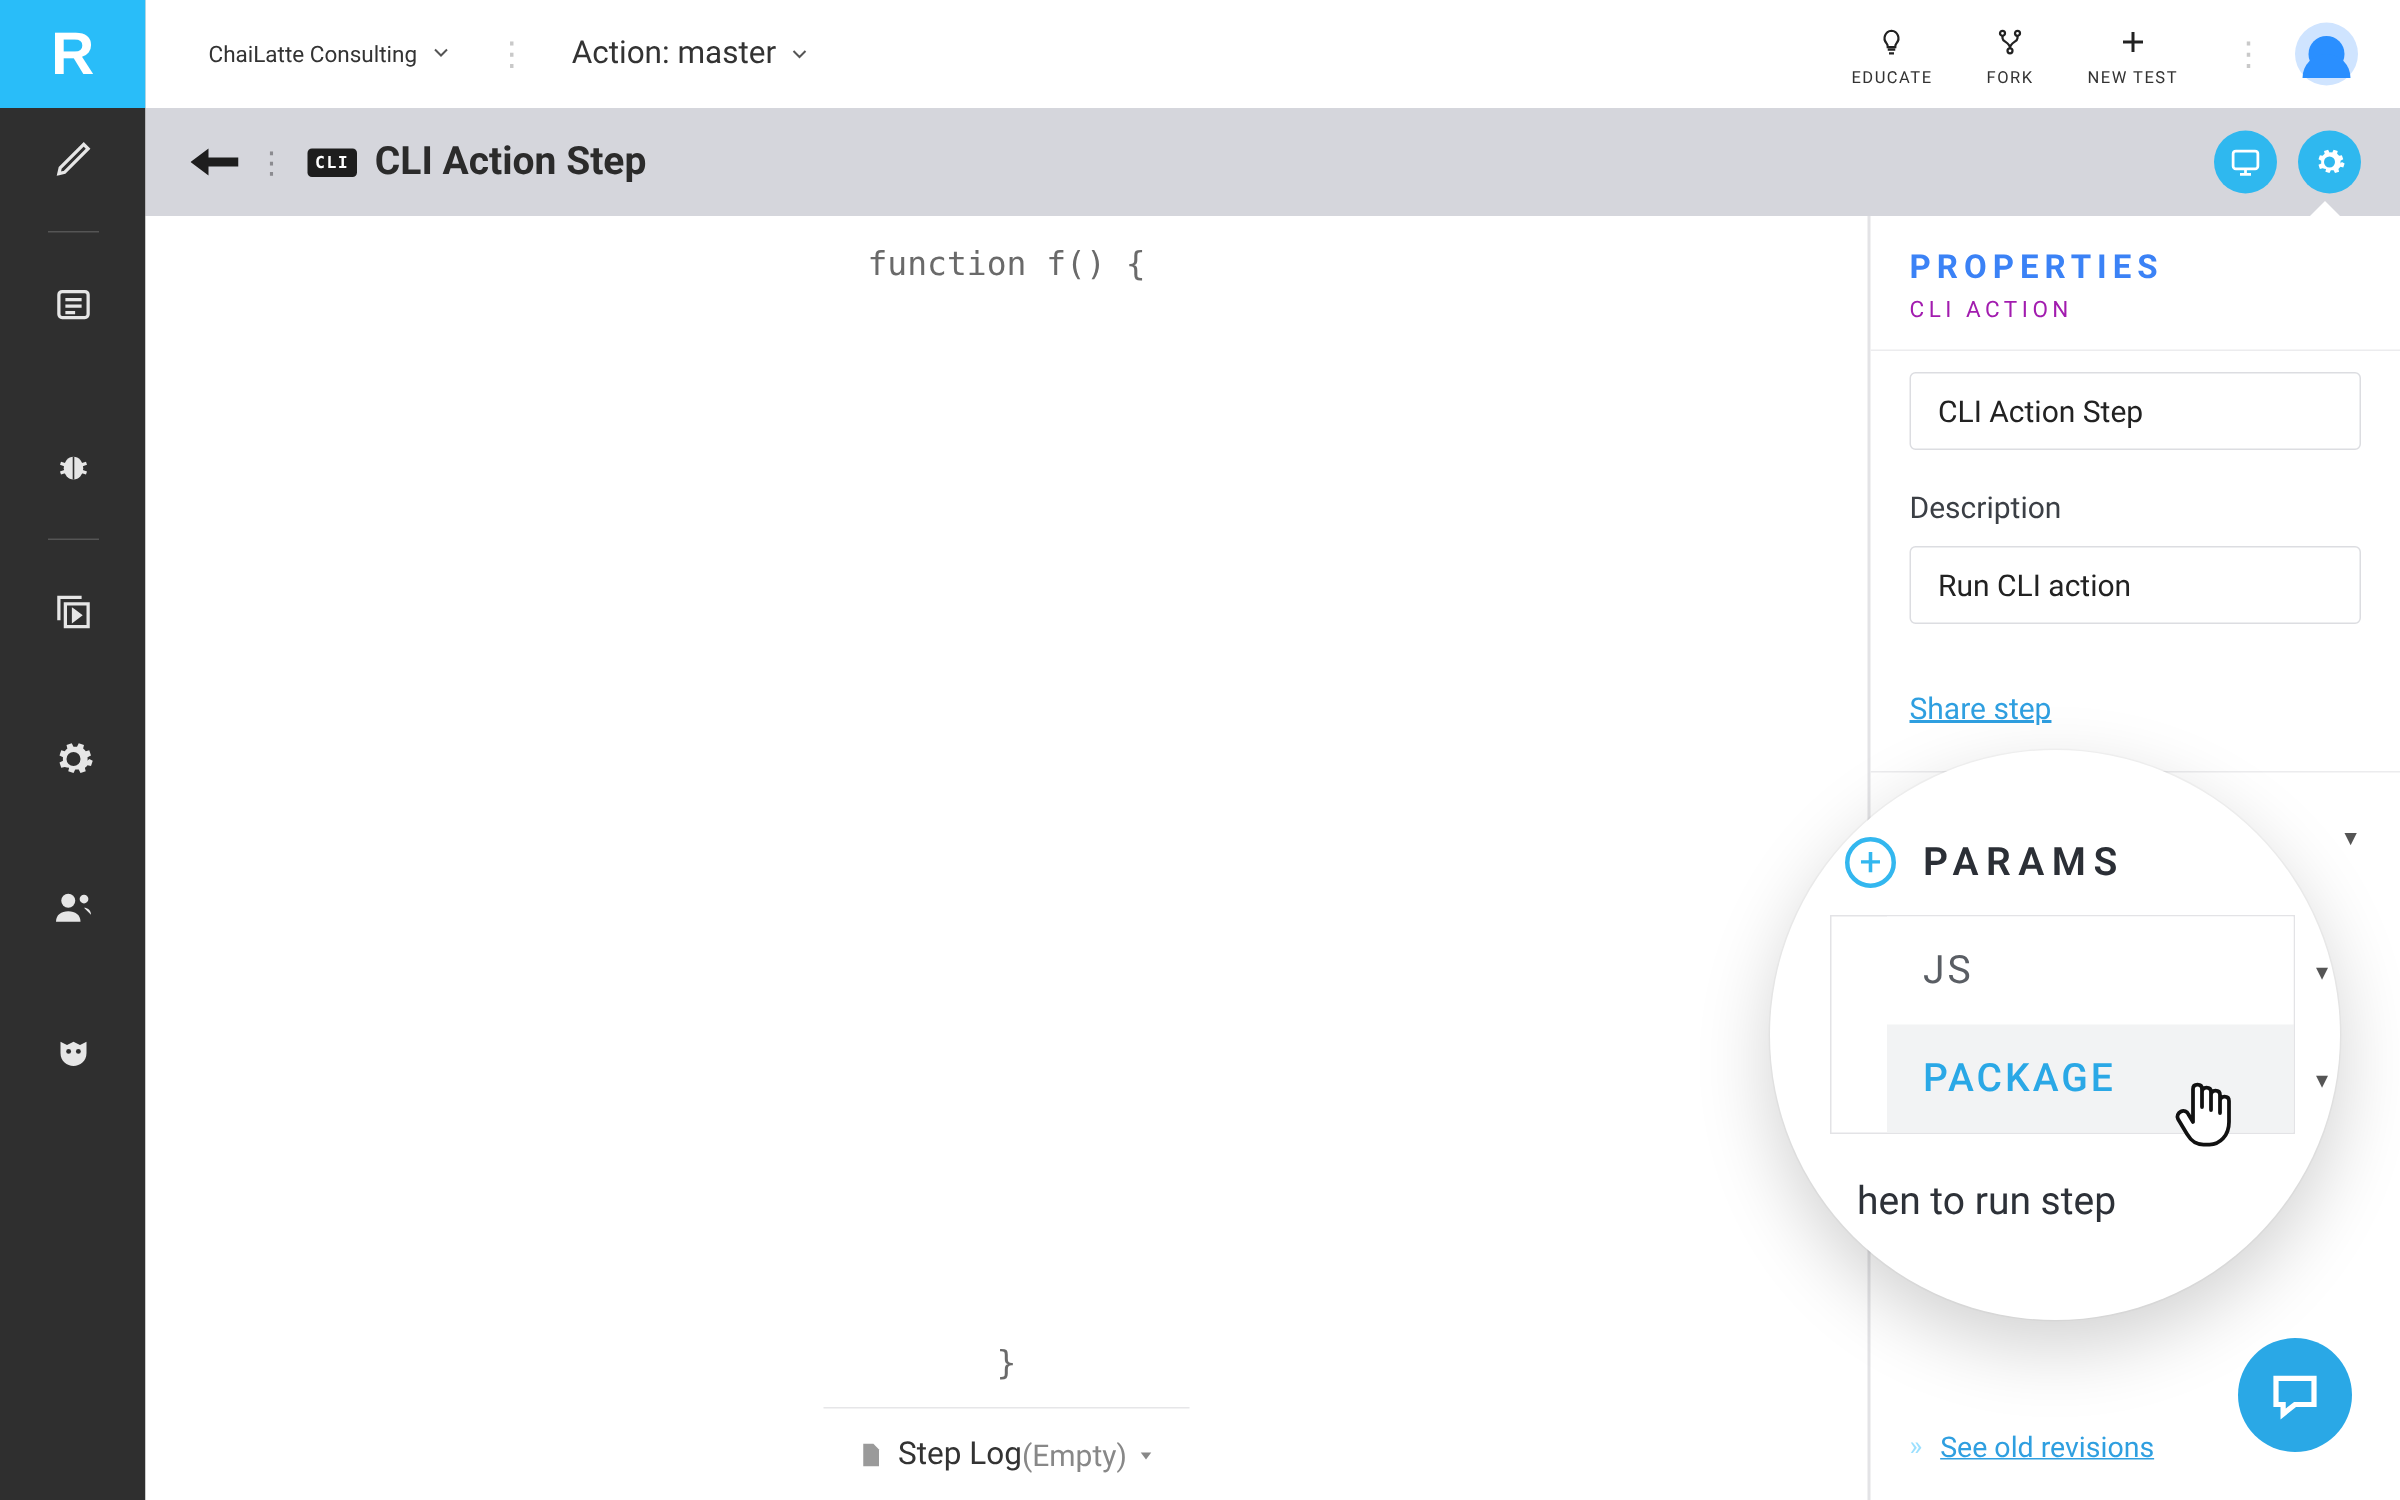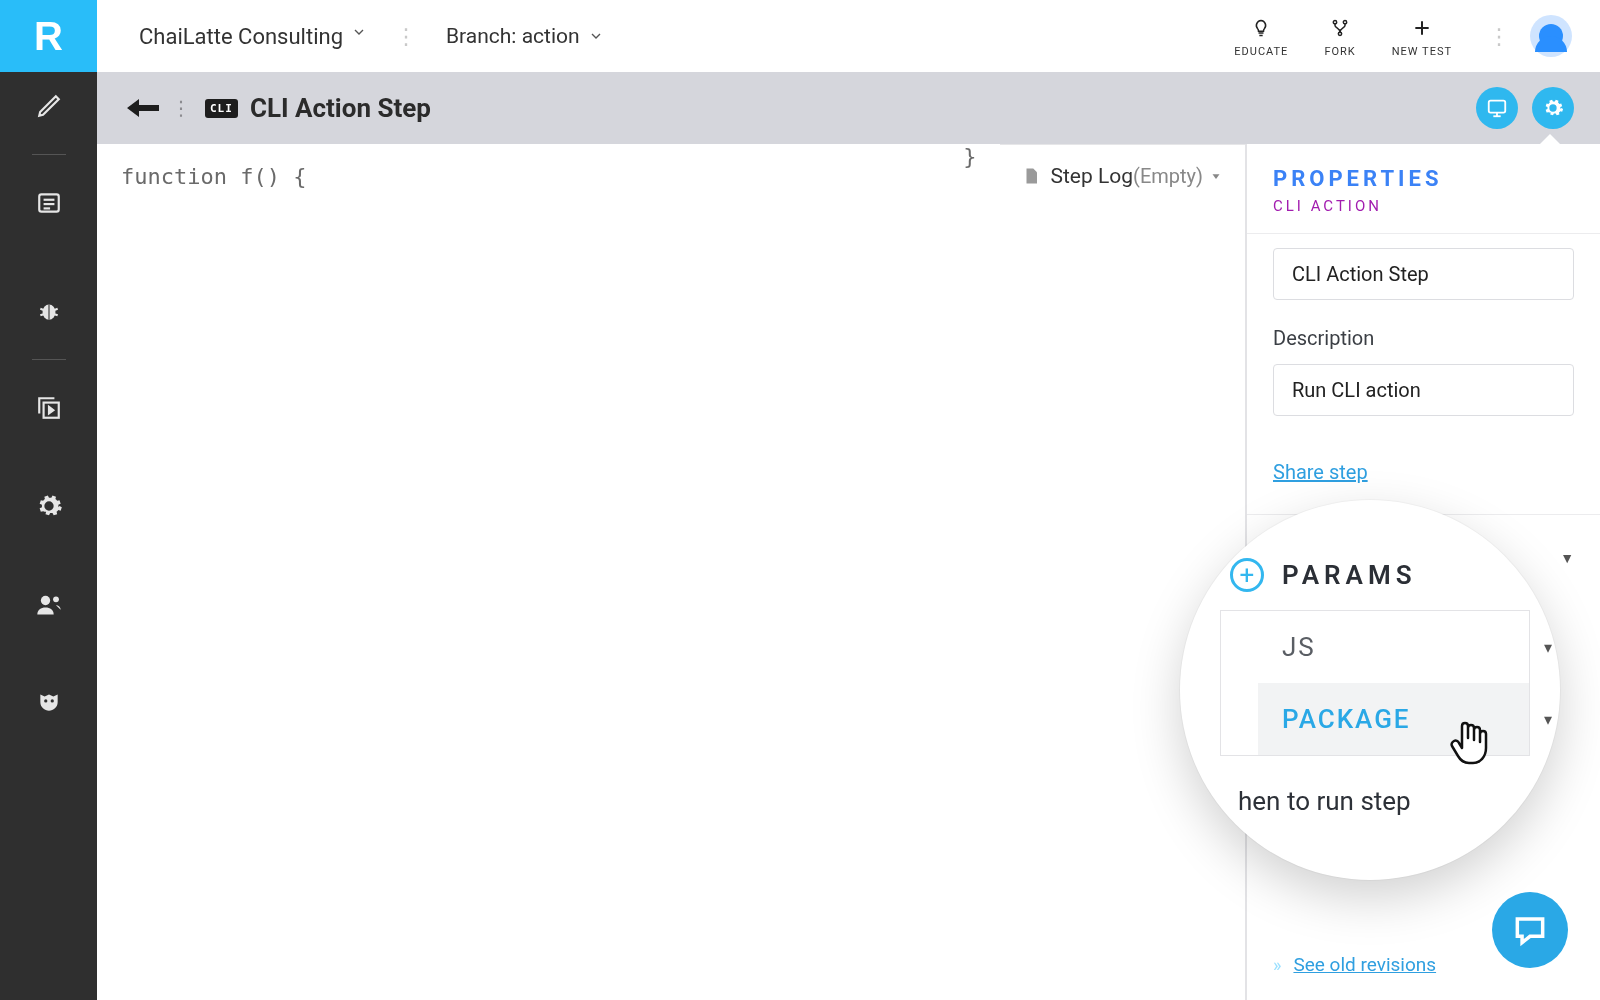--- a/index.html
+++ b/index.html
@@ -1,19 +1,19 @@
 <!DOCTYPE html>
 <html><head>
 <meta charset="utf-8">
 <style>
   * { box-sizing: border-box; margin: 0; padding: 0; }
   html, body { width: 1600px; height: 1000px; font-family: -apple-system, BlinkMacSystemFont, "Segoe UI", Roboto, Helvetica, Arial, sans-serif; color: #222; overflow: hidden; background:#fff; }
   
   .topbar { position: absolute; left: 97px; right: 0; top: 0; height: 72px; display: flex; align-items: center; background: #fff; }
-  .org { margin-left: 42px; font-size: 22px; color:#333; display:flex; align-items:flex-start; cursor:pointer; }
+  .org { margin-left: 42px; font-size: 15px; color:#333; display:flex; align-items:flex-start; cursor:pointer; }
   .chev { margin-left: 8px; }
   .vdots { margin: 0 28px; color:#c9c9c9; font-size:22px; letter-spacing:1px; }
   .branch { font-size:21px; color:#333; display:flex; align-items:center; cursor:pointer; }
   .spacer { flex:1; }
   .toptool { display:flex; flex-direction:column; align-items:center; margin-right:36px; cursor:pointer; color:#222; }
   .toptool .glyph { font-size:22px; height:26px; display:flex; align-items:center; }
   .toptool .lbl { font-size:11px; letter-spacing:1px; margin-top:4px; color:#333; }
   .avatar { width:42px; height:42px; border-radius:50%; background:#cfe4ff; margin-right:28px; display:flex; align-items:center; justify-content:center; cursor:pointer; }
   .avatar-inner { width:24px; height:24px; border-radius:50%; background:#2a8fff; position:relative; }
   .avatar-inner::after { content:""; position:absolute; bottom:-4px; left:-4px; width:32px; height:16px; border-radius:16px 16px 0 0; background:#2a8fff; }
@@ -26,21 +26,21 @@
   
   .subhdr { position:absolute; left:97px; right:0; top:72px; height:72px; background:#d5d6dc; display:flex; align-items:center; padding:0 26px 0 30px; }
   .back { font-size:30px; margin-right:12px; cursor:pointer; color:#222;}
   .vdots3 { color:#8b8b90; font-size:20px; margin-right:14px; }
   .cli-badge { background:#1e1e1e; color:#fff; font-size:11px; font-weight:700; padding:3px 5px; border-radius:3px; letter-spacing:1px; margin-right:12px; font-family:monospace;}
   .step-title { font-size:26px; font-weight:700; color:#2b2b2b; }
   .round-btn { width:42px; height:42px; border-radius:50%; background:#2fb8ef; color:#fff; display:flex; align-items:center; justify-content:center; margin-left:14px; cursor:pointer; font-size:20px;}
   .round-btn.settings { background:#2fb8ef; }
   .pointer-tri { position:absolute; right:38px; top:134px; width:0; height:0; border-left:12px solid transparent; border-right:12px solid transparent; border-bottom:12px solid #fff; z-index:3;}
   
-  .editor { position:absolute; left:97px; top:144px; bottom:0; right:354px; background:#fff; display:flex; flex-direction:row; border-right:1px solid #e3e3e6;}
+  .editor { position:absolute; left:97px; top:144px; bottom:0; right:354px; background:#fff; display:flex; flex-direction:column; border-right:1px solid #e3e3e6;align-items:center;}
   .code-top { padding:20px 24px 0; font-family: Menlo, Consolas, monospace; font-size:22px; color:#6a6a6a; }
   .code-body { flex:1; }
   .code-bot { padding:0 24px 16px; font-family: Menlo, Consolas, monospace; font-size:22px; color:#6a6a6a; border-top:0; }
   .divider { height:1px; background:#e6e6e8; margin:0; }
   .steplog { height:62px; border-top:1px solid #e6e6e8; display:flex; align-items:center; padding:0 22px; }
   .steplog .doc { color:#888; margin-right:10px; font-size:20px;}
   .steplog .title { font-size:21px; color:#333; }
   .steplog .empty { color:#888; font-size:20px; display:flex; align-items:center;}
   
   .props { position:absolute; right:0; top:144px; bottom:0; width:354px; background:#fff; border-left:1px solid #e3e3e6; overflow:hidden;}
@@ -145,21 +145,21 @@
   <div class="org">
     <span>ChaiLatte Consulting</span>
     <span class="chev">
       <svg width="16" height="16" viewBox="0 0 24 24" fill="none" stroke="#555" stroke-width="2">
           <polyline points="6 9 12 15 18 9"></polyline>
         </svg>
     </span>
   </div>
   <div class="vdots">⋮</div>
   <div class="branch">
-    <span>Branch: action</span>
+    <span>Action: master</span>
     <span class="chev">
       <svg width="16" height="16" viewBox="0 0 24 24" fill="none" stroke="#555" stroke-width="2">
           <polyline points="6 9 12 15 18 9"></polyline>
         </svg>
     </span>
   </div>
   <div class="spacer"></div>
   <div class="toptool">
     <span class="glyph">
       <svg width="20" height="20" viewBox="0 0 24 24" fill="none" stroke="#222" stroke-width="1.8">

